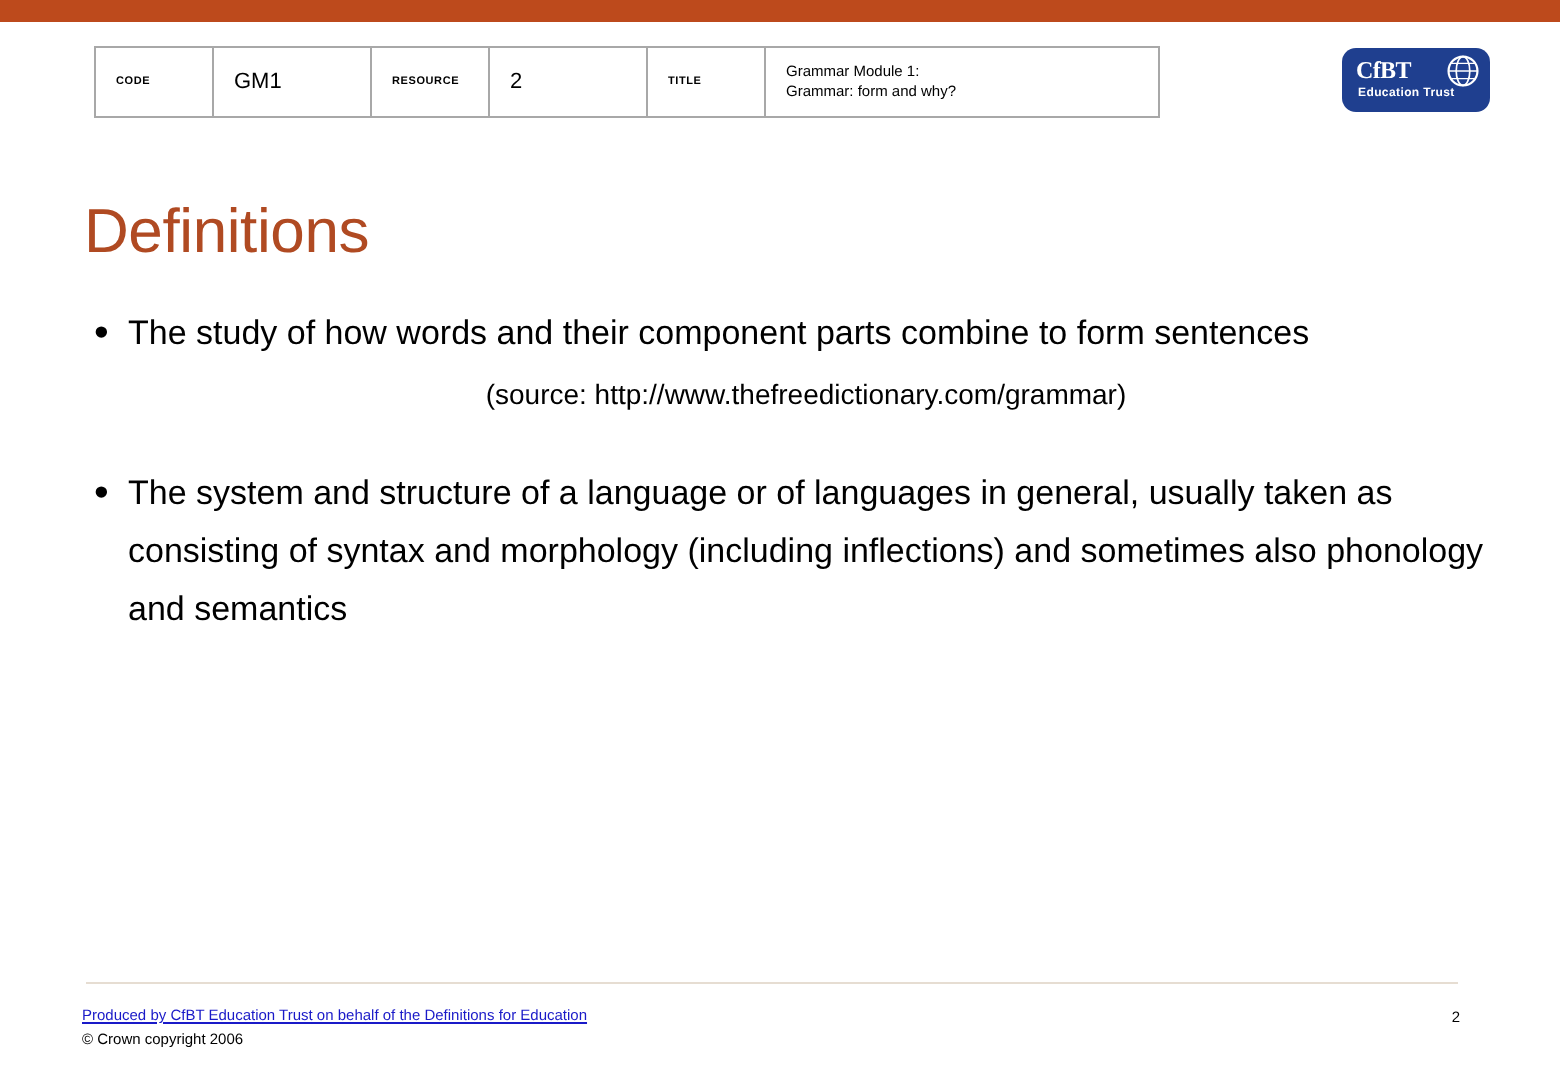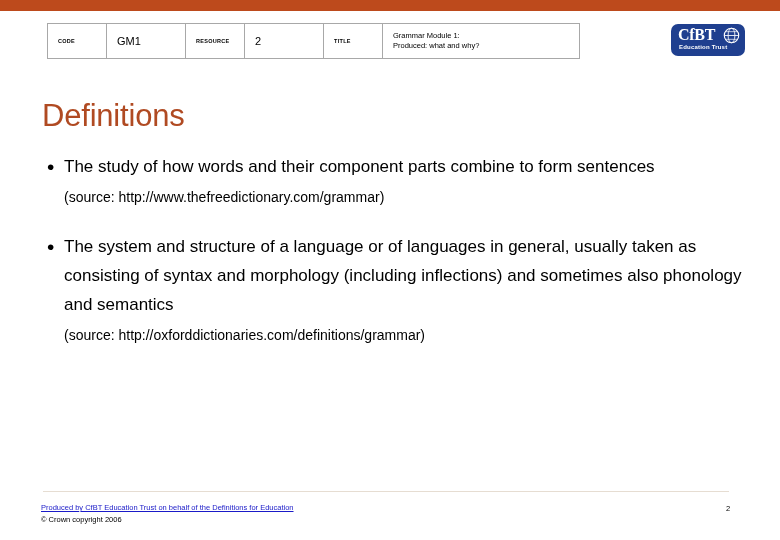--- a/index.html
+++ b/index.html
@@ -72,21 +72,21 @@
     width: 74px;
     height: 32px;
     background: #1f3f8f;
     border-radius: 7px;
     overflow: hidden;
   }
   #logo-main {
     position: absolute;
     left: 7px;
     top: 3px;
-    font-size: 16px;
+    font-size: 12px;
     font-weight: bold;
     color: #ffffff;
     letter-spacing: -0.3px;
     line-height: 16px;
     font-family: "Liberation Serif", serif;
   }
   #logo-sub {
     position: absolute;
     left: 8px;
     top: 20px;
@@ -142,20 +142,21 @@
     font-size: 17px;
     line-height: 29px;
     color: #000000;
   }
   .source-line {
     margin-left: 22px;
     margin-top: 7px;
     font-size: 14px;
     line-height: 18px;
     color: #000000;
+    text-align: center;
   }
   #bullet-2-block { margin-top: 26px; }
 
   
   #footer-rule {
     position: absolute;
     left: 43px;
     top: 491px;
     width: 686px;
     height: 1px;
@@ -199,21 +200,21 @@
 <table id="header-table">
   <tbody>
       <tr>
     <td class="meta-label">CODE</td>
     <td class="meta-value">GM1</td>
     <td class="meta-label">RESOURCE</td>
     <td class="meta-value">2</td>
     <td class="meta-label">TITLE</td>
     <td class="meta-title">
       <span class="title-line">Grammar Module 1:</span>
-      <span class="title-line">Produced: what and why?</span>
+      <span class="title-line">Grammar: form and why?</span>
     </td>
   </tr>
 </tbody>
   </table>
 
 <div id="logo">
   <span id="logo-main">CfBT</span>
   <span id="logo-sub">Education Trust</span>
   <svg id="logo-globe" viewBox="0 0 20 20">
     <circle cx="10" cy="10" r="8.5" fill="none" stroke="#ffffff" stroke-width="1.3"></circle>
@@ -234,21 +235,20 @@
       <div class="bullet-text">The study of how words and their component parts combine to form sentences</div>
     </div>
     <div class="source-line">(source: http://www.thefreedictionary.com/grammar)</div>
   </div>
 
   <div class="bullet-block" id="bullet-2-block">
     <div class="bullet-row">
       <div class="bullet-dot">•</div>
       <div class="bullet-text">The system and structure of a language or of languages in general, usually taken as consisting of syntax and morphology (including inflections) and sometimes also phonology and semantics</div>
     </div>
-    <div class="source-line">(source: http://oxforddictionaries.com/definitions/grammar)</div>
   </div>
 
 </div>
 
 <div id="footer-rule"></div>
 <a id="footer-link" href="#">Produced by CfBT Education Trust on behalf of the Definitions for Education</a>
 <div id="footer-copyright">© Crown copyright 2006</div>
 <div id="page-number">2</div>
 
 </body></html>

